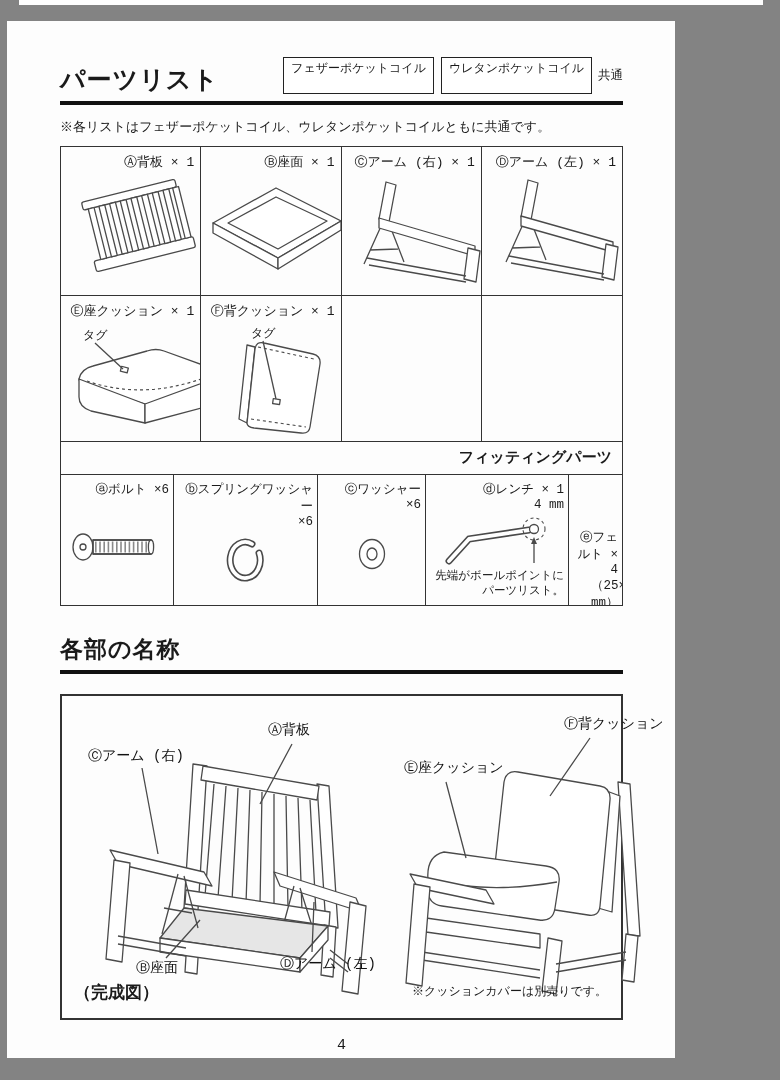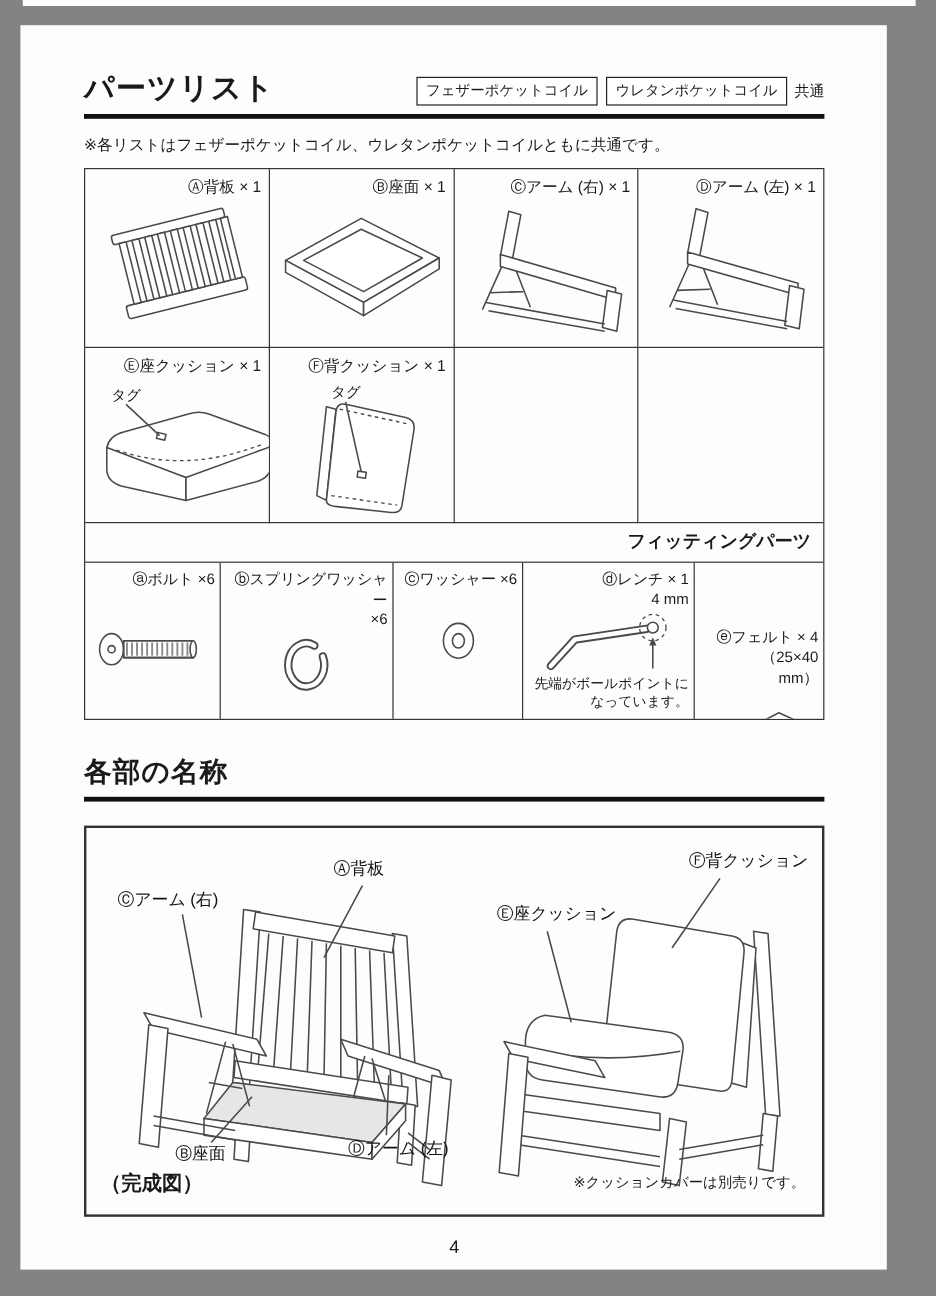--- a/index.html
+++ b/index.html
@@ -3,28 +3,28 @@
 <meta charset="utf-8">
 <style>
   html,body{margin:0;padding:0;}
   body{
     width:780px;height:1080px;position:relative;overflow:hidden;
     background:#838383;color:#1a1a1a;
     font-family:"Liberation Sans","DejaVu Sans",sans-serif;
   }
   .prev-page-edge{position:absolute;top:0;left:19px;width:744px;height:5px;background:#fdfdfd;}
   .page{
-    position:absolute;top:21px;left:17px;width:722px;height:1037px;
-    background:#fdfdfd;box-sizing:border-box;padding:36px 52px 0 53px;
+    position:absolute;top:21px;left:7px;width:668px;height:1037px;
+    background:#fdfdfd;box-sizing:border-box;padding:36px 52px 0 53px;font-family:Liberation Mono, monospace;
   }
   
   .header-row{display:flex;align-items:flex-end;justify-content:space-between;}
   .doc-title{font-size:25px;font-weight:900;letter-spacing:1px;}
   .badges{display:flex;align-items:center;padding-bottom:2px;}
-  .badge{border:1.7px solid #222;padding:2px 7px 3px;font-size:12px;margin-left:7px;background:#fff;}
+  .badge{border:1.7px solid #222;padding:2px 7px 16px;font-size:12px;margin-left:7px;background:#fff;}
   .badge-suffix{font-size:12.5px;margin-left:6px;}
   .rule{height:4px;background:#111;margin-top:5px;}
   .note-line{font-size:13px;margin-top:13px;}
 
   
   .parts-table{border:1.6px solid #333;margin-top:10px;text-align:right;}
   .main-grid{display:grid;grid-template-columns:repeat(4,1fr);grid-template-rows:149px 146px;}
   .cell{border-right:1.6px solid #333;border-bottom:1.6px solid #333;box-sizing:border-box;position:relative;overflow:hidden;}
   .main-grid .cell:nth-child(4n){border-right:none;}
   .cell-label{font-size:13px;padding:6px 6px 0 7px;}
@@ -200,21 +200,21 @@
         <svg width="132" height="54" viewBox="0 0 132 54">
           <path class="thick" d="M18,48 L38,26 L98,17"></path>
           <path class="thickw" d="M18,48 L38,26 L98,17"></path>
           <circle class="o" cx="103" cy="16" r="4.5"></circle>
           <circle class="dash" cx="103" cy="16" r="11"></circle>
           <line class="l" x1="103" y1="50" x2="103" y2="29"></line>
           <polygon points="100,31 106,31 103,24" fill="#4a4a4a"></polygon>
         </svg>
         <div class="fit-note">
           <div>先端がボールポイントに</div>
-          <div>なっています。</div>
+          <div>パーツリスト。</div>
         </div>
       </div>
 
       <div class="cell">
         <div class="fit-label">
           <div>ⓔフェルト × 4</div>
           <div class="line2">（25×40 mm）</div>
         </div>
         <svg width="100" height="72" viewBox="0 0 100 72" style="margin-top:2px">
           <polygon class="o" points="16,44 66,18 86,27 36,53"></polygon>

